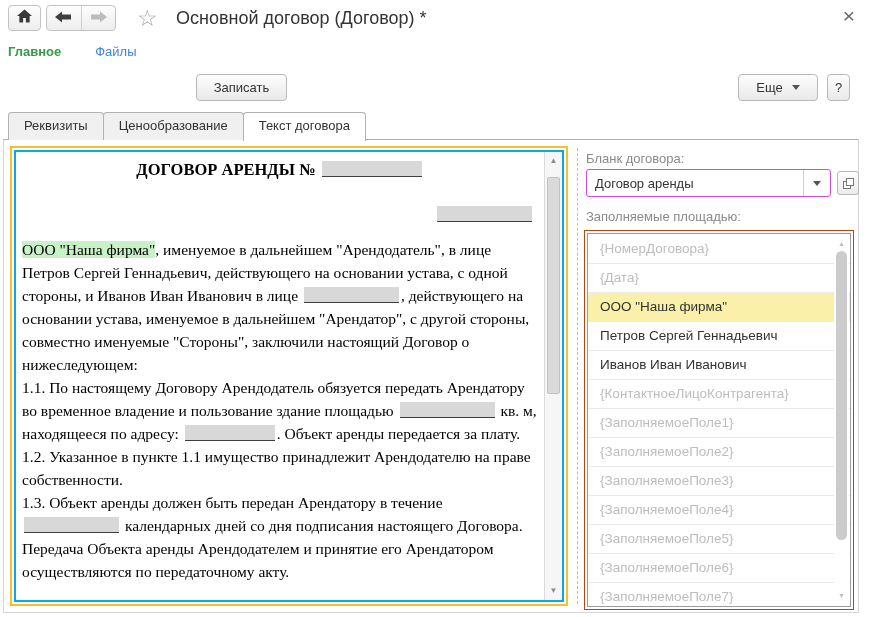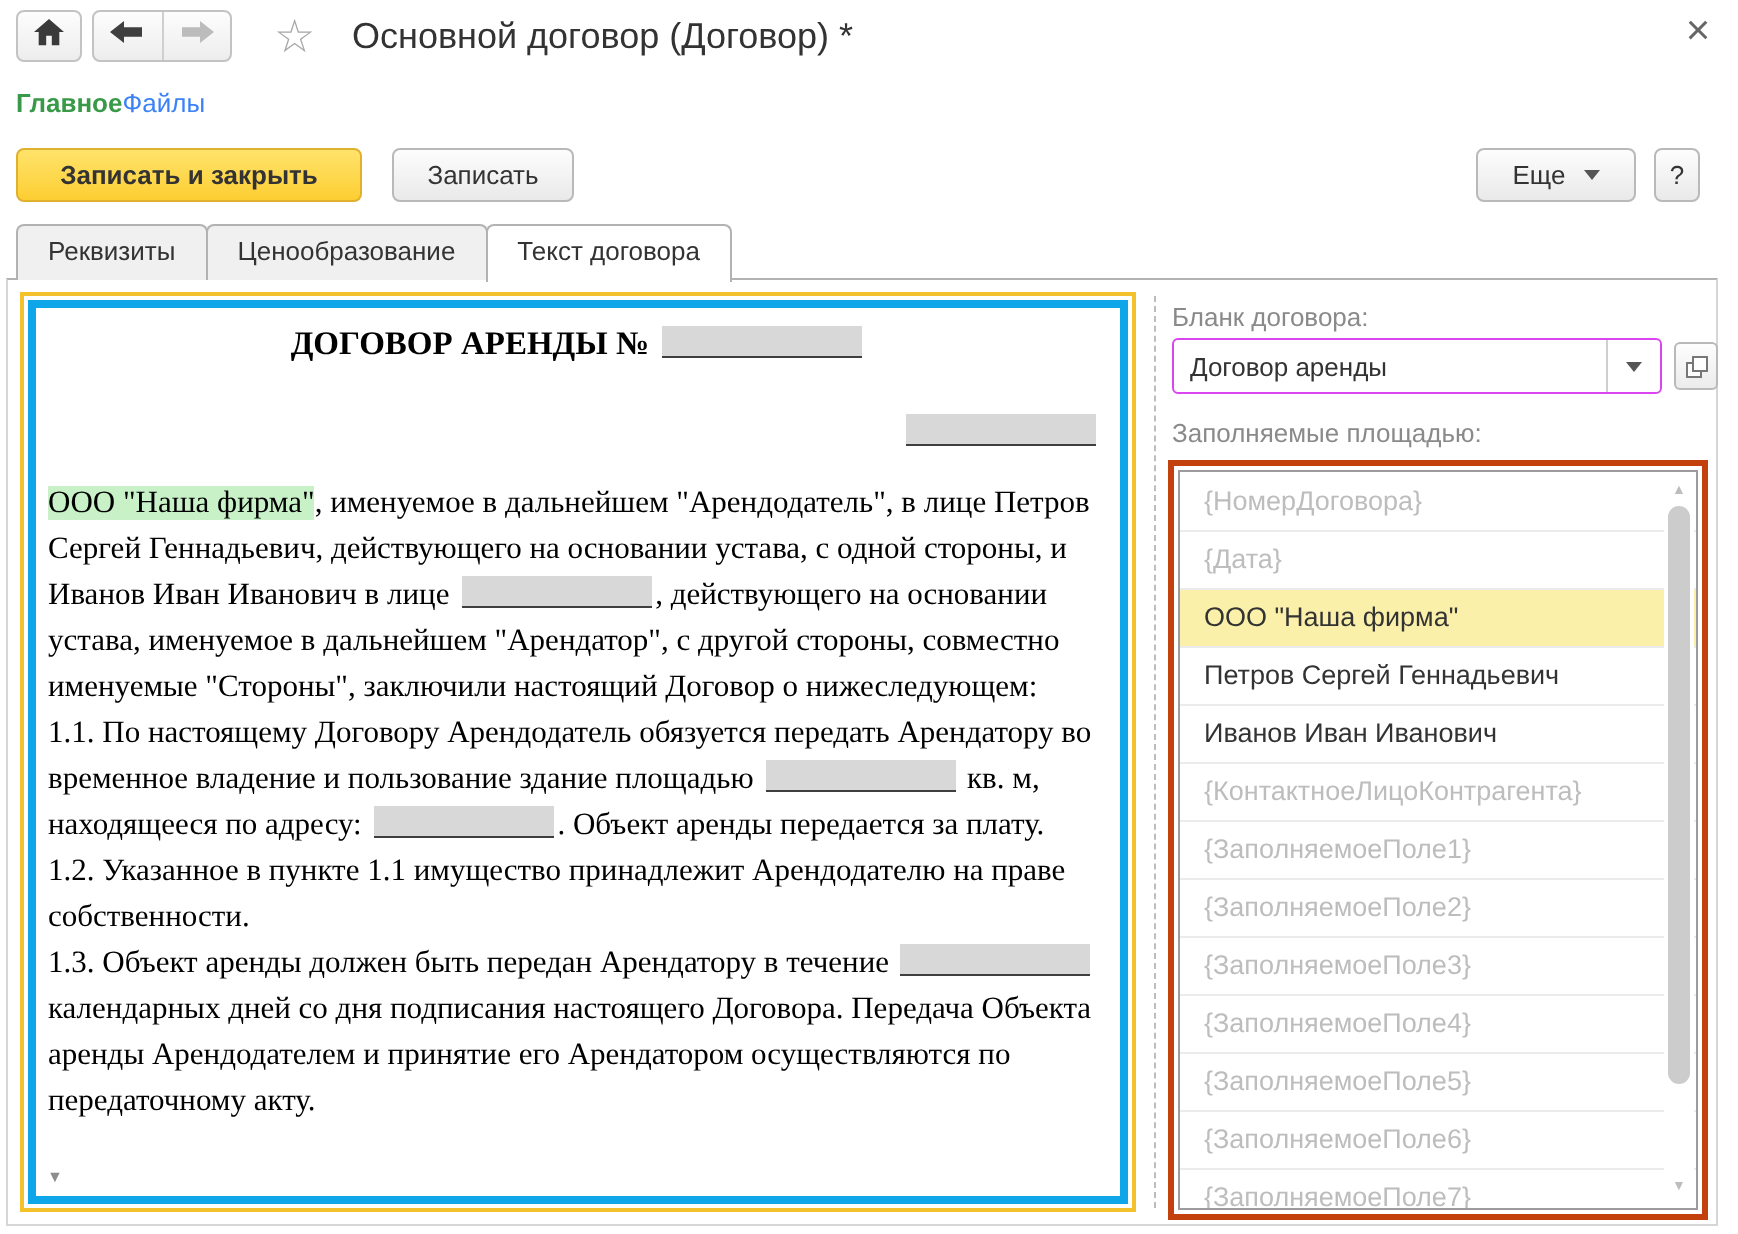--- a/index.html
+++ b/index.html
@@ -15,21 +15,21 @@
   .nav-group{position:absolute;left:46px;top:5px;height:26px;width:70px;box-sizing:border-box;
     border:1px solid #c3c3c3;border-radius:4px;background:linear-gradient(#fdfdfd,#ededed);
     display:flex;}
   .nav-cell{flex:1;display:flex;align-items:center;justify-content:center;}
   .nav-cell.first{border-right:1px solid #cfcfcf;}
   .fav-star{position:absolute;left:137px;top:4px;font-size:23px;color:#a8a8a8;line-height:28px;}
   .win-title{position:absolute;left:176px;top:8px;font-size:18px;color:#333;white-space:nowrap;}
   .win-close{position:absolute;right:10px;top:4px;font-size:21px;color:#666;width:20px;text-align:center;}
 
   
-  .menubar{position:absolute;top:38px;left:8px;height:26px;display:flex;align-items:center;font-size:13px;}
+  .menubar{position:absolute;top:38px;left:8px;height:26px;display:flex;gap:34px;align-items:center;font-size:13px;}
   .menu-item{color:#3b82f6;}
   .menu-item.active{color:#389a48;font-weight:bold;}
 
   
   .toolbar{position:absolute;top:74px;left:0;right:0;height:28px;}
   .btn{position:absolute;top:0;height:27px;box-sizing:border-box;border:1px solid #b9b9b9;border-radius:4px;
     background:linear-gradient(#fdfdfd,#e9e9e9);font-size:13px;color:#333;
     display:flex;align-items:center;justify-content:center;padding:0 13px;white-space:nowrap;}
   .btn.primary{left:8px;width:173px;background:linear-gradient(#ffe36b,#fdce33);
     border-color:#e0b12f;font-weight:bold;}
@@ -46,21 +46,21 @@
     border-bottom:none;border-radius:4px 4px 0 0;background:#f0f0f0;margin-right:-1px;color:#333;}
   .tab.active{background:#fff;height:29px;z-index:4;}
 
   
   .panel{position:absolute;left:3px;right:10px;top:139px;bottom:4px;
     border:1px solid #d6d6d6;border-top-color:#b2b2b2;background:#fff;box-sizing:border-box;}
 
   
   .doc-frame{position:absolute;left:6px;top:6px;width:558px;height:460px;box-sizing:border-box;
     border:2px solid #f2c12c;background:#fff;padding:2px;}
-  .doc-inner{width:100%;height:100%;box-sizing:border-box;border:4px solid #0ea5e9;display:flex;overflow:hidden;flex-direction:column;}
+  .doc-inner{width:100%;height:100%;box-sizing:border-box;border:2px solid #0ea5e9;display:flex;overflow:hidden;}
   .doc-text{flex:1;overflow:hidden;padding:3px 6px 0 6px;font-family:"Liberation Serif",serif;
     font-size:15.5px;line-height:23px;color:#000;}
   .doc-title{text-align:center;font-weight:bold;font-size:16.5px;margin-top:3px;}
   .doc-rightblank{text-align:right;margin-top:22px;padding-right:4px;}
   .doc-para{margin-top:12px;text-align:left;}
   .doc-para + .doc-para{margin-top:0;}
   .doc-heading{text-align:center;font-weight:bold;margin:23px 0 22px 0;font-size:15.5px;}
   .doc-heading + .doc-para{margin-top:0;}
   .blank{display:inline-block;width:95px;height:15px;background:#d8d8d8;
     border-bottom:1px solid #3f3f3f;vertical-align:-2px;margin:0 2px;}
@@ -87,21 +87,21 @@
     display:flex;align-items:center;justify-content:center;}
   .open-btn{position:absolute;left:833px;top:31px;width:22px;height:24px;box-sizing:border-box;
     border:1px solid #b9b9b9;border-radius:3px;background:linear-gradient(#fdfdfd,#ececec);
     display:flex;align-items:center;justify-content:center;}
   .open-icon{position:relative;width:11px;height:11px;display:inline-block;}
   .open-icon::before{content:"";position:absolute;left:0;bottom:0;width:6px;height:6px;border:1px solid #777;background:#fff;}
   .open-icon::after{content:"";position:absolute;right:0;top:0;width:6px;height:6px;border:1px solid #777;background:#fff;}
 
   
   .red-box{position:absolute;left:580px;top:90px;width:270px;height:380px;box-sizing:border-box;
-    border:3px solid #c2410c;background:#fff;padding:2px;}
+    border:1px solid #c2410c;background:#fff;padding:2px;}
   .list-box{width:100%;height:100%;box-sizing:border-box;border:1px solid #9c9c9c;background:#fff;
     overflow:hidden;position:relative;}
   .list-rows{position:absolute;left:0;top:1px;right:0;}
   .list-row{height:29px;line-height:28px;box-sizing:border-box;padding-left:12px;font-size:13.5px;
     color:#333;border-bottom:1px solid #ebebeb;white-space:nowrap;overflow:hidden;}
   .list-row.ph{color:#bdbdbd;}
   .list-row.selected{background:#fbf0a9;}
   .list-scroll{position:absolute;right:1px;top:1px;bottom:1px;width:15px;background:#fff;}
   .list-scroll .up{top:4px;color:#bdbdbd;font-size:7px;}
   .list-scroll .down{bottom:4px;color:#bdbdbd;font-size:7px;}
@@ -140,21 +140,20 @@
     <div class="win-title">Основной договор (Договор) *</div>
     <div class="win-close">×</div>
   </div>
 
   <div class="menubar">
       <span class="menu-item active">Главное</span>
       <span class="menu-item">Файлы</span>
     </div>
 
   <div class="toolbar">
-    <div class="btn primary">Записать и закрыть</div>
     <div class="btn save">Записать</div>
     <div class="btn more">
       <span>Еще</span>
       <span class="caret"></span>
     </div>
     <div class="btn help">?</div>
   </div>
 
   <div class="tabstrip">
       <div class="tab">Реквизиты</div>

